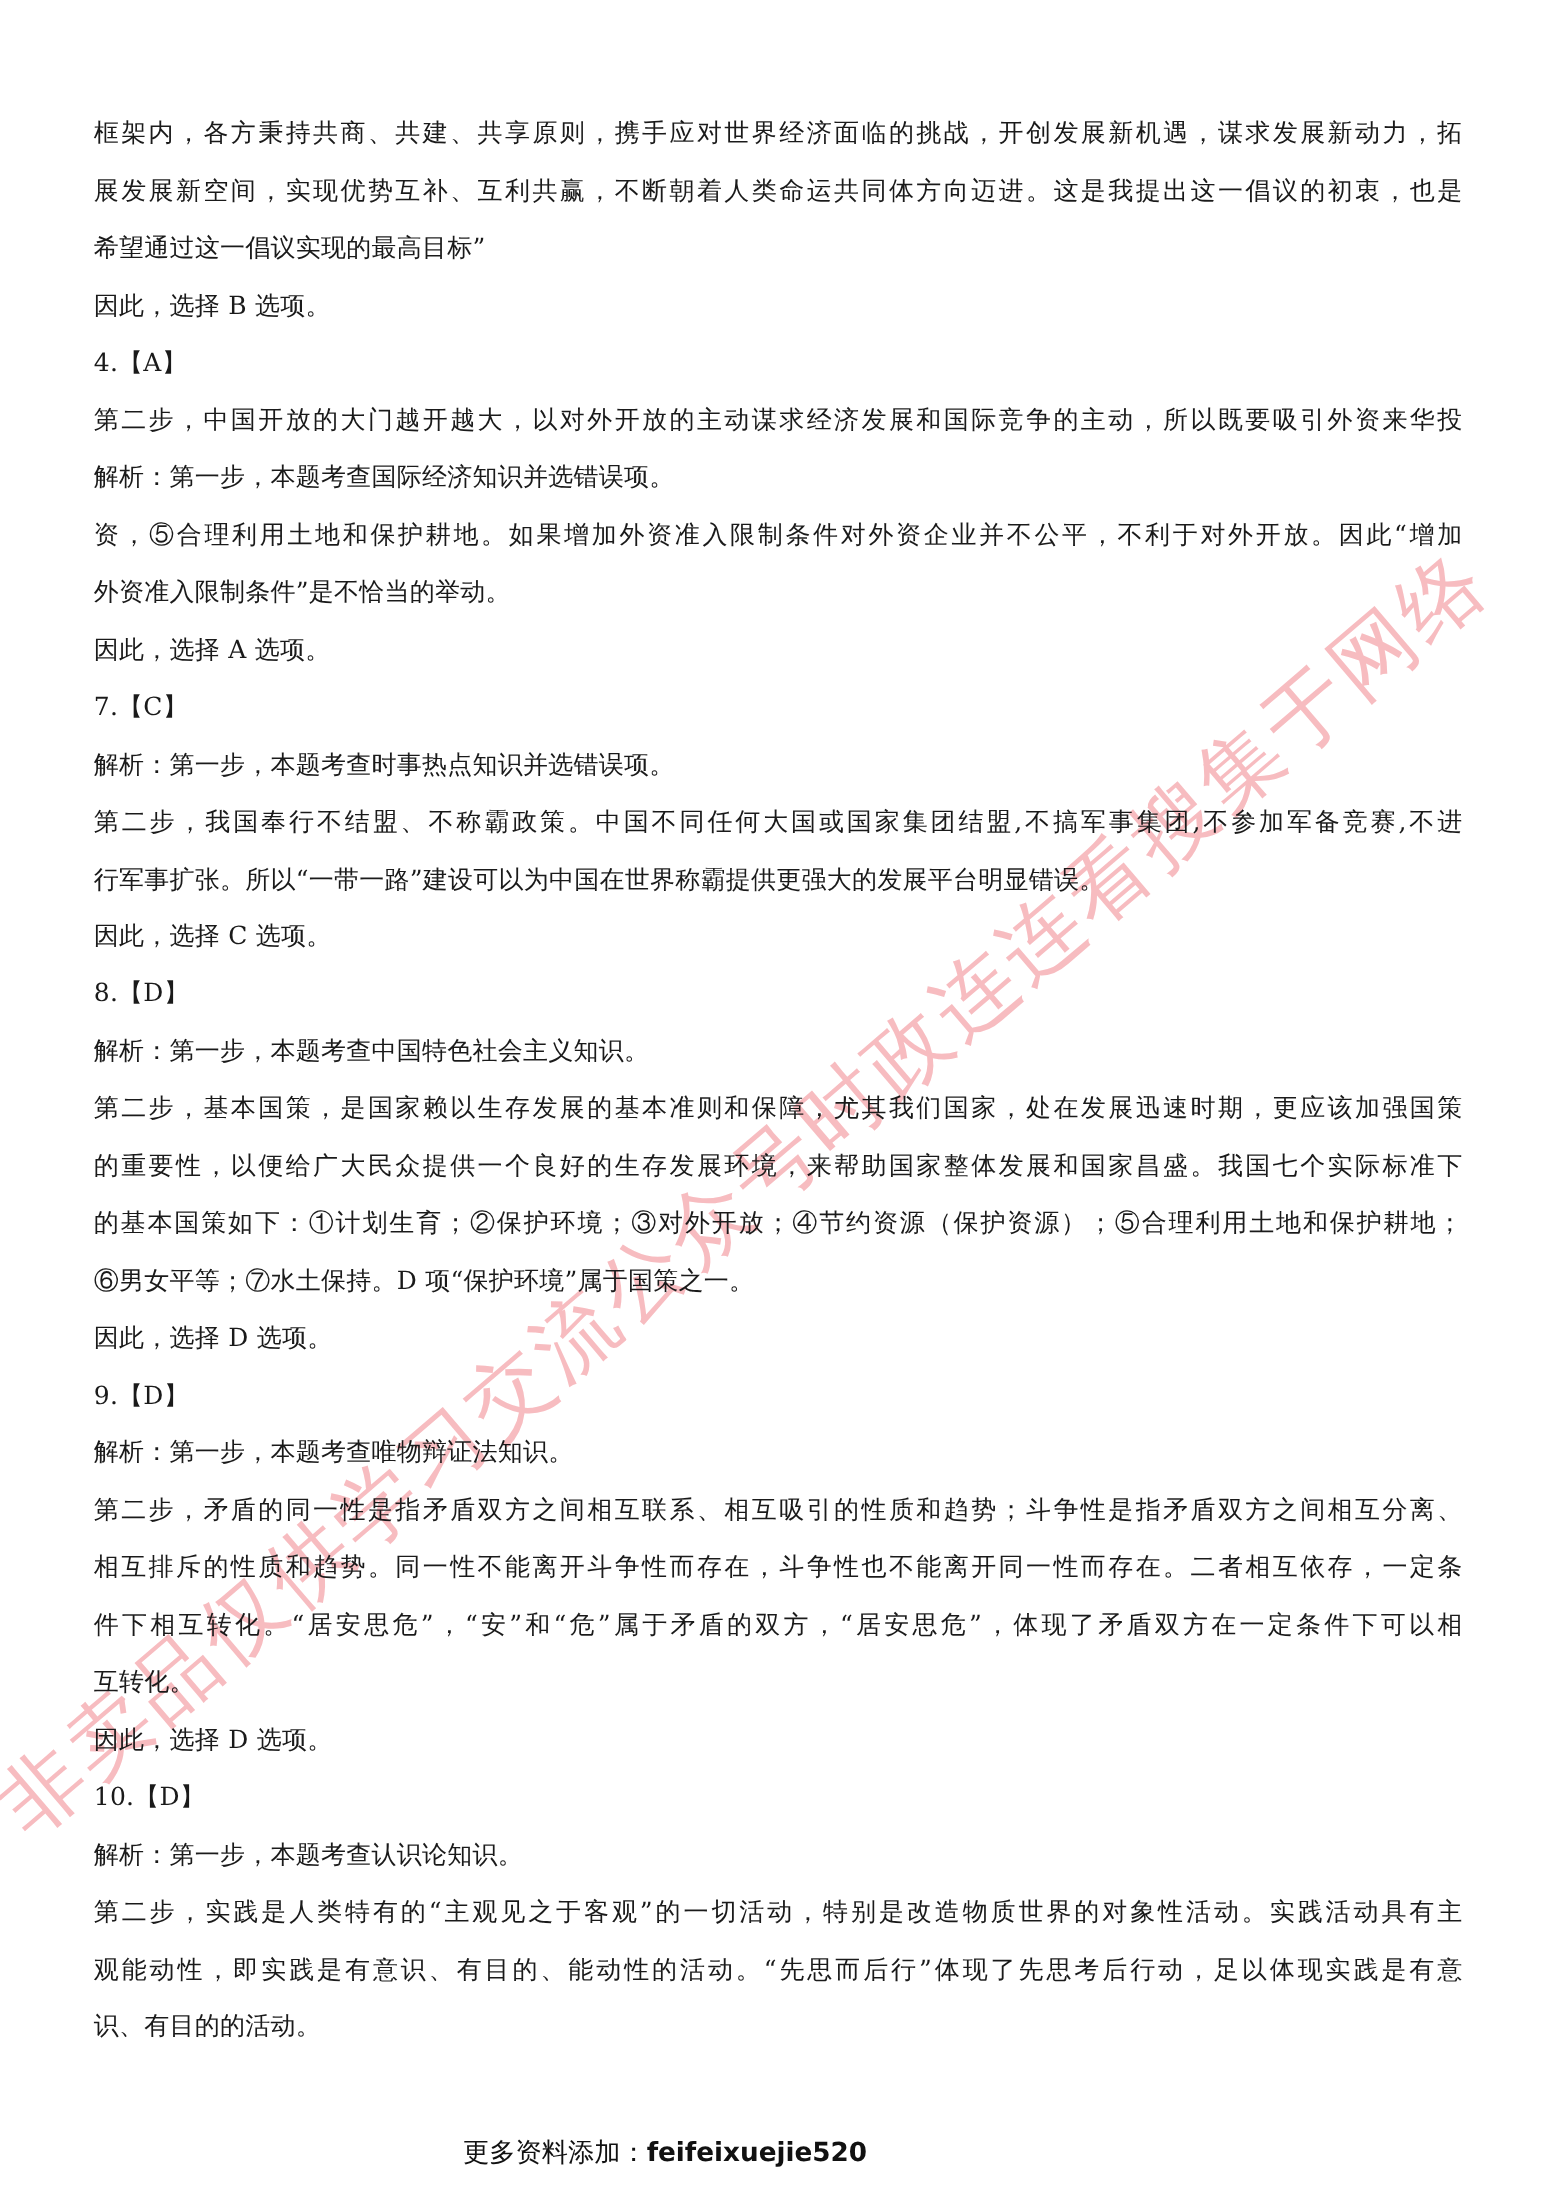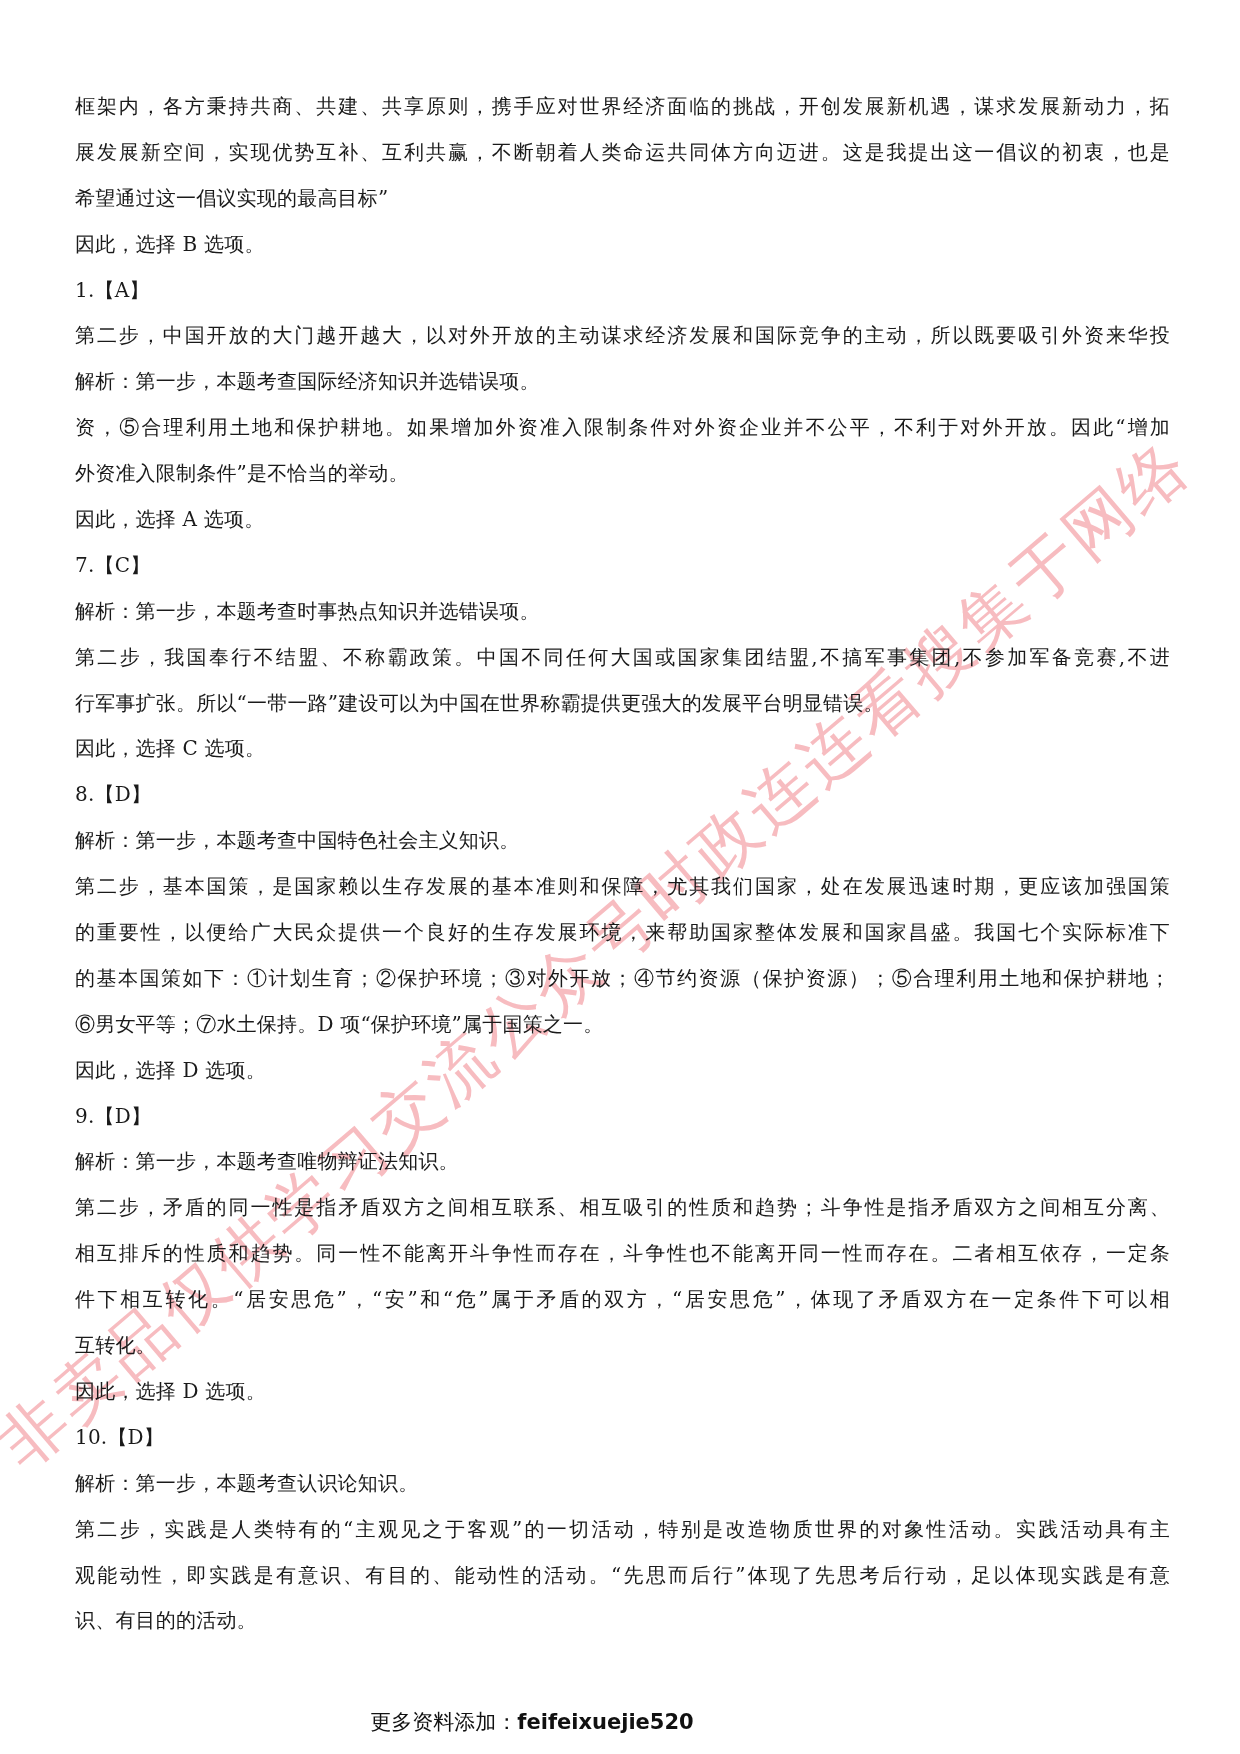--- a/index.html
+++ b/index.html
@@ -77,21 +77,21 @@
 <div class="page">
 
   <div class="watermark">非卖品仅供学习交流公众号时政连连看搜集于网络</div>
 
   <div class="content">
     <div class="line">框架内，各方秉持共商、共建、共享原则，携手应对世界经济面临的挑战，开创发展新机遇，谋求发展新动力，拓</div>
     <div class="line">展发展新空间，实现优势互补、互利共赢，不断朝着人类命运共同体方向迈进。这是我提出这一倡议的初衷，也是</div>
     <div class="line short">希望通过这一倡议实现的最高目标”</div>
     <div class="line short">因此，选择 B 选项。</div>
 
-    <div class="line short">1.【A】</div>
+    <div class="line short">4.【A】</div>
     <div class="line">第二步，中国开放的大门越开越大，以对外开放的主动谋求经济发展和国际竞争的主动，所以既要吸引外资来华投</div>
     <div class="line short">解析：第一步，本题考查国际经济知识并选错误项。</div>
     <div class="line">资，⑤合理利用土地和保护耕地。如果增加外资准入限制条件对外资企业并不公平，不利于对外开放。因此“增加</div>
     <div class="line short">外资准入限制条件”是不恰当的举动。</div>
     <div class="line short">因此，选择 A 选项。</div>
 
     <div class="line short">7.【C】</div>
     <div class="line short">解析：第一步，本题考查时事热点知识并选错误项。</div>
     <div class="line">第二步，我国奉行不结盟、不称霸政策。中国不同任何大国或国家集团结盟,不搞军事集团,不参加军备竞赛,不进</div>
     <div class="line short">行军事扩张。所以“一带一路”建设可以为中国在世界称霸提供更强大的发展平台明显错误。</div>

